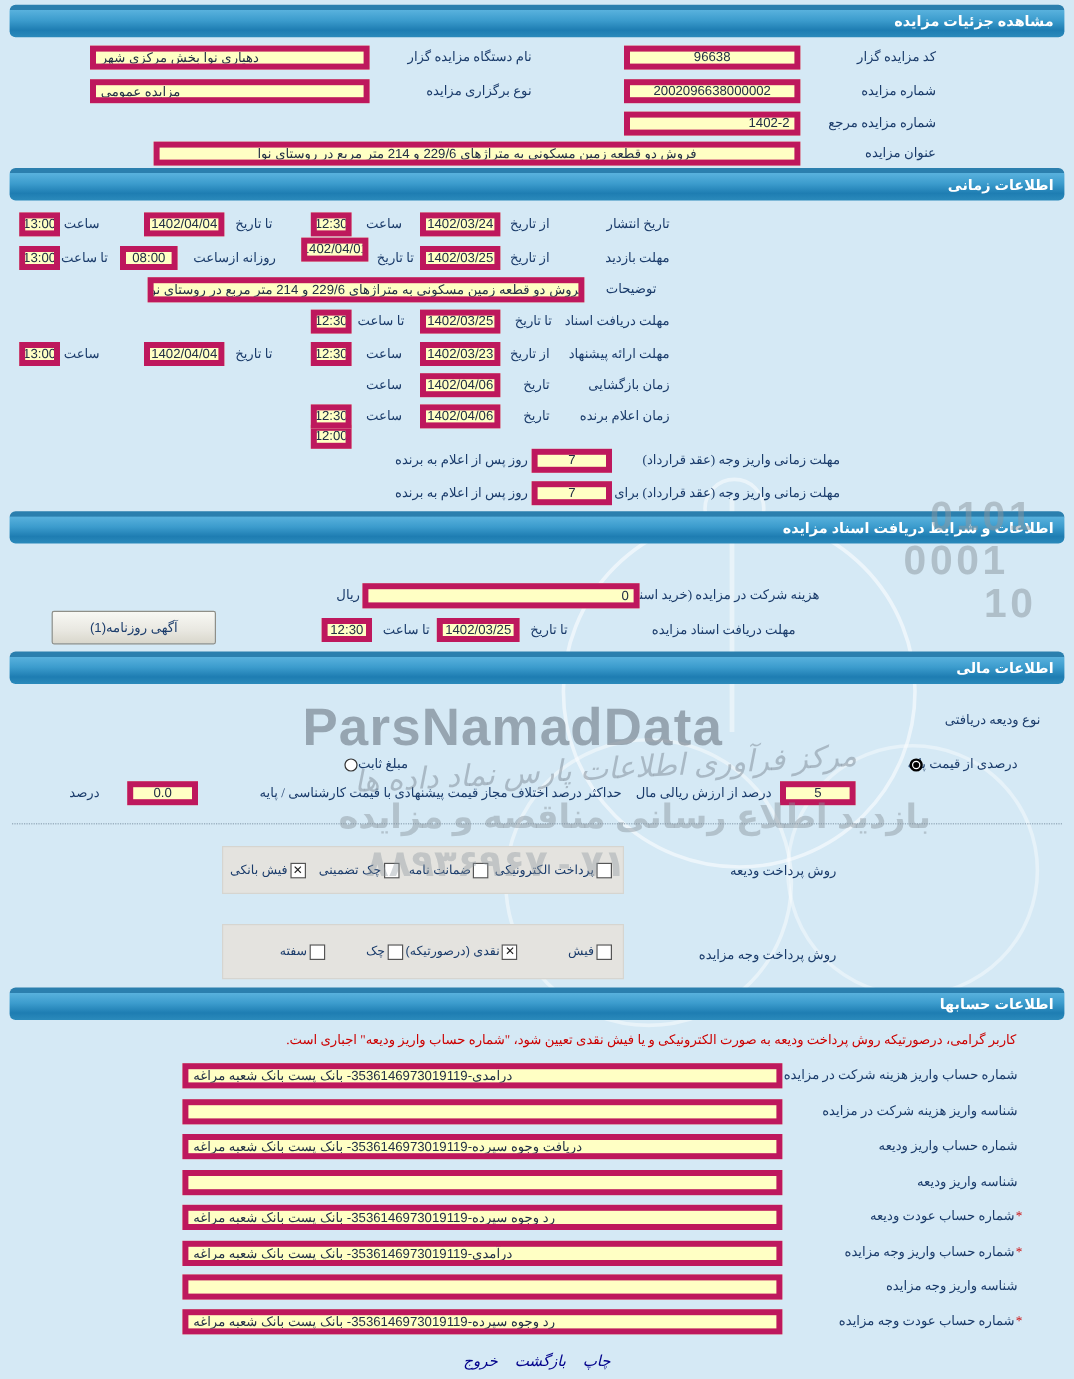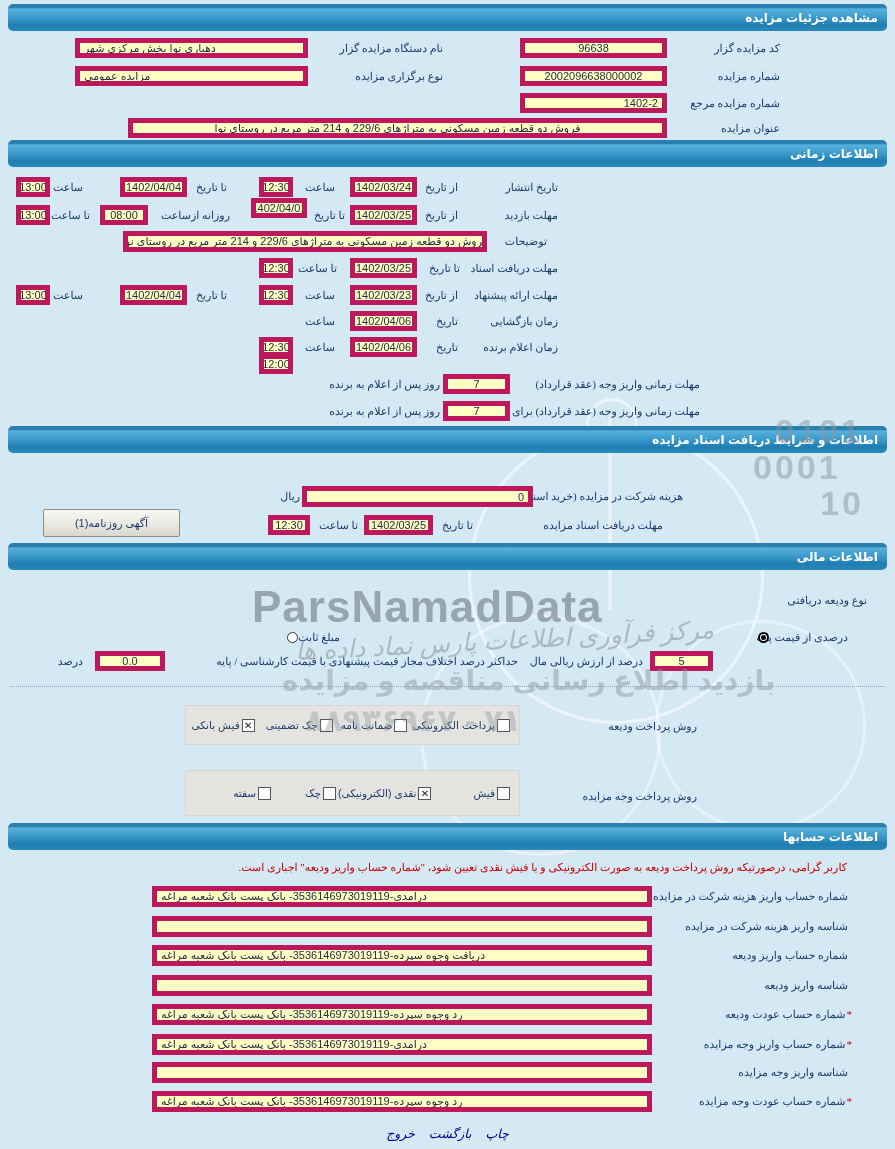--- a/index.html
+++ b/index.html
@@ -179,21 +179,21 @@
   <div class="lbl" style="top:590px;right:28px;">نوع ودیعه دریافتی</div>
 
   <div class="lbl" style="top:627px;right:47px;">درصدی از قیمت پایه</div>
   <div class="radio sel" style="top:632px;right:126px;"></div>
   <div class="lbl" style="top:627px;right:555px;">مبلغ ثابت</div>
   <div class="radio" style="top:632px;right:597px;"></div>
 
   <div class="fld" style="top:651px;right:182px;width:63px;">5</div>
   <div class="lbl" style="top:651px;right:252px;">درصد از ارزش ریالی مال</div>
   <div class="lbl" style="top:651px;right:377px;">حداکثر درصد اختلاف مجاز قیمت پیشنهادی با قیمت کارشناسی / پایه</div>
-  <div class="fld" style="top:651px;right:730px;width:70px;">0.0</div>
+  <div class="fld" style="top:651px;right:730px;width:59px;">0.0</div>
   <div class="lbl" style="top:651px;right:812px;">درصد</div>
 
   <div class="dots" style="top:686px;"></div>
 
   <div class="lbl" style="top:716px;right:198px;">روش پرداخت ودیعه</div>
   <div class="grp" style="top:705px;right:375px;width:335px;height:40px;">
     <span class="opt" style="margin-left:5px;">
         <span class="cb"></span>
         <span>پرداخت الکترونیکی</span>
       </span>
@@ -212,21 +212,21 @@
   </div>
 
   <div class="lbl" style="top:786px;right:198px;">روش پرداخت وجه مزایده</div>
   <div class="grp" style="top:770px;right:375px;width:335px;height:46px;">
     <span class="opt" style="margin-left:42px;">
         <span class="cb"></span>
         <span>فیش</span>
       </span>
     <span class="opt" style="margin-left:2px;">
         <span class="cb checked"></span>
-        <span>نقدی (الکترونیکی)</span>
+        <span>نقدی (درصورتیکه)</span>
       </span>
     <span class="opt" style="margin-left:34px;">
         <span class="cb"></span>
         <span>چک</span>
       </span>
     <span class="opt">
         <span class="cb"></span>
         <span>سفته</span>
       </span>
   </div>

